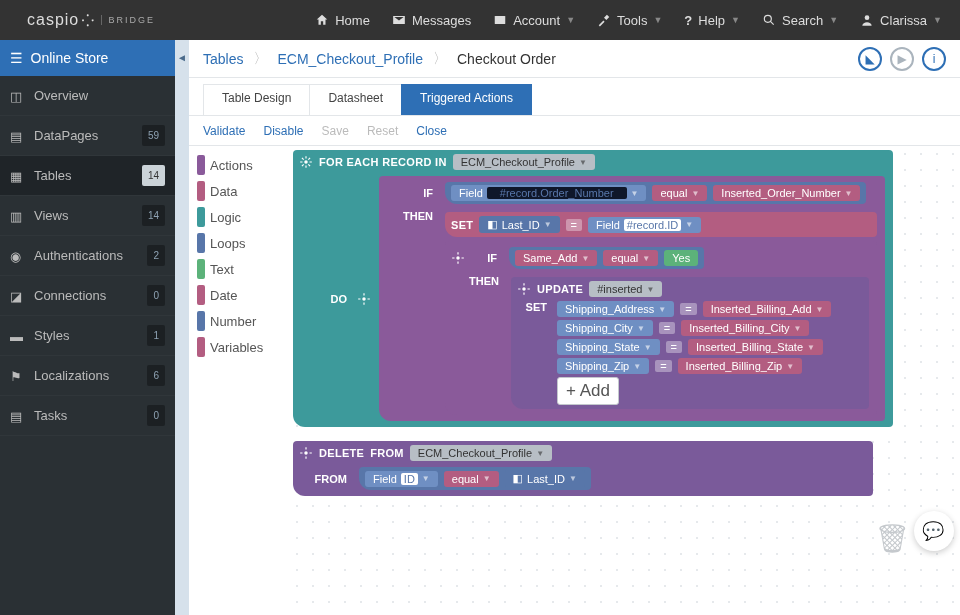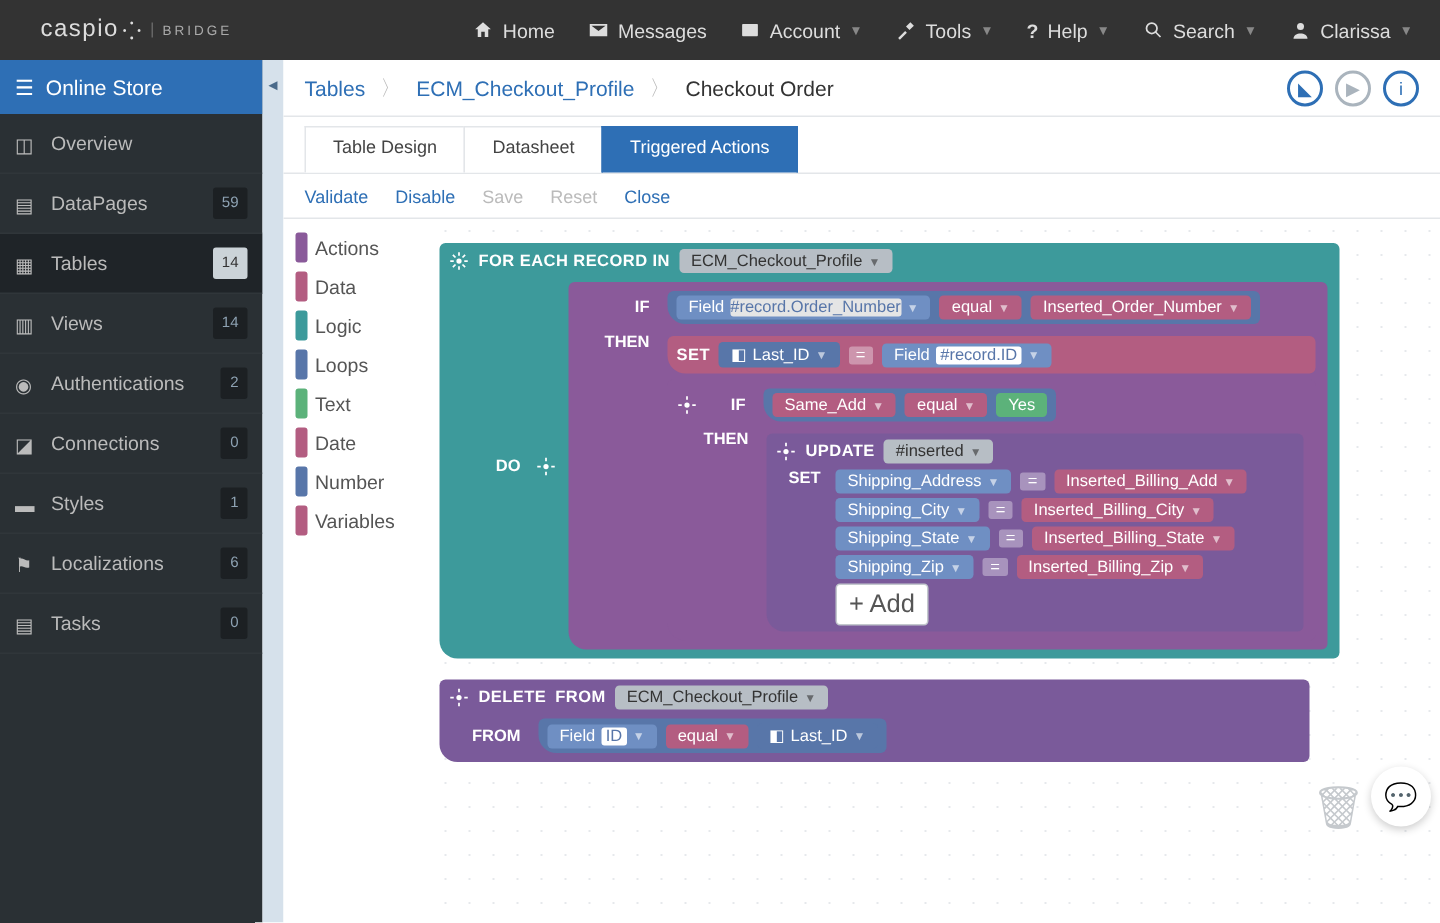--- a/index.html
+++ b/index.html
@@ -49,21 +49,21 @@
 .pink{background:#b35d81}
 .dkblue{background:#5876a9}
 .ltblue{background:#6f8fc3}
 .green{background:#5cb27a}
 .grey{background:#b7bec5;color:#333}
 .chip{padding:2px 8px;border-radius:3px;display:inline-flex;align-items:center;gap:4px;font-size:11px}
 .chip .tiny{font-size:8px;opacity:.6}
 .gear{width:14px;height:14px;display:inline-block}
 .eq{background:rgba(255,255,255,.35);padding:0 5px;border-radius:2px;font-size:11px}
 .label-col{width:52px;text-align:right;font-size:11px;font-weight:bold;padding-right:4px}
-.outer{margin:16px 4px 4px 4px}
+.outer{margin:4px 4px 4px 4px}
 .gear svg,.sb-icon svg,.topicon svg{width:100%;height:100%}
 .bottom-chat{position:absolute;right:6px;bottom:64px;width:40px;height:40px;background:#fff;border-radius:20px;box-shadow:0 2px 6px rgba(0,0,0,.2);display:flex;align-items:center;justify-content:center;color:#2e6fb5;font-size:18px}
 .trash{position:absolute;right:50px;bottom:60px;color:#c5c9cd;font-size:28px}
 .addbtn{background:#fff;color:#555;border:1px solid #c3c8cd;padding:3px 8px;font-size:17px;border-radius:3px;cursor:pointer}
 .spacer{height:8px}
 svg{display:block}
 </style>
 </head>
 <body>
 
@@ -302,21 +302,21 @@
                 </svg>
               </span>
 
             <div class="blk purple" style="flex:1">
               <div class="row">
                 <span class="label-col">IF</span>
                 <div class="blk dkblue" style="padding:3px 6px">
                   <div class="row">
                     <span class="chip ltblue">
                         <span>Field</span> 
-                        <span style="background:#e5e5e5;color:#5876a9;padding:0 0;border-radius:2px">#record.Order_Number</span>
+                        <span style="background:#0f172a;color:#5876a9;padding:0 13px;border-radius:2px">#record.Order_Number</span>
                         <span class="tiny">▼</span>
                       </span>
                     <span class="chip pink">
                         <span>equal</span>
                         <span class="tiny">▼</span>
                       </span>
                     <span class="chip pink">
                         <span>Inserted_Order_Number</span>
                         <span class="tiny">▼</span>
                       </span>

